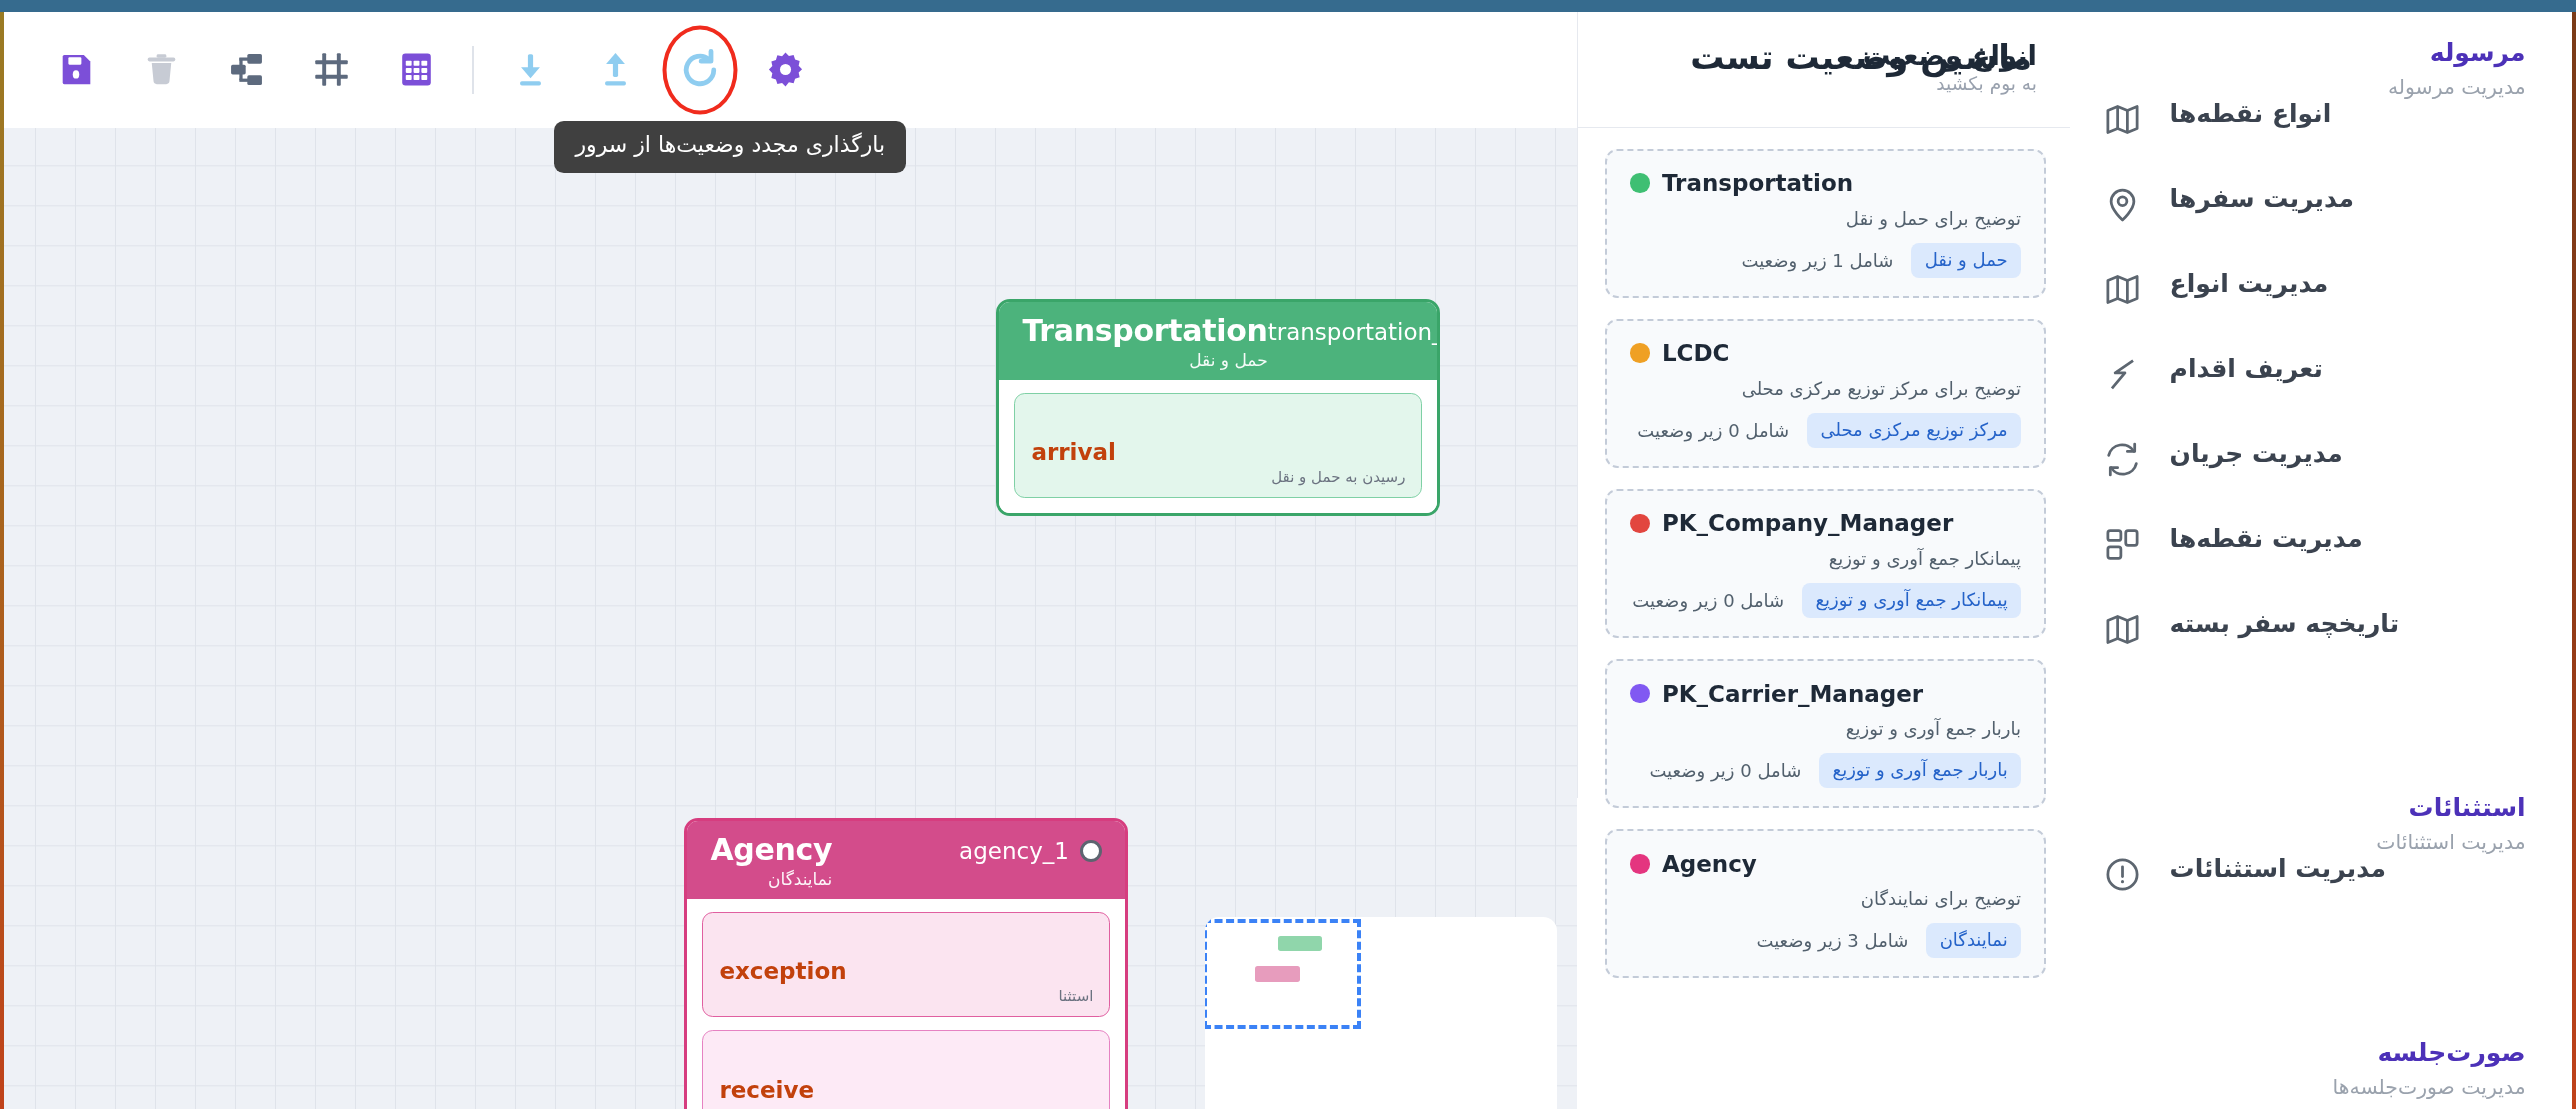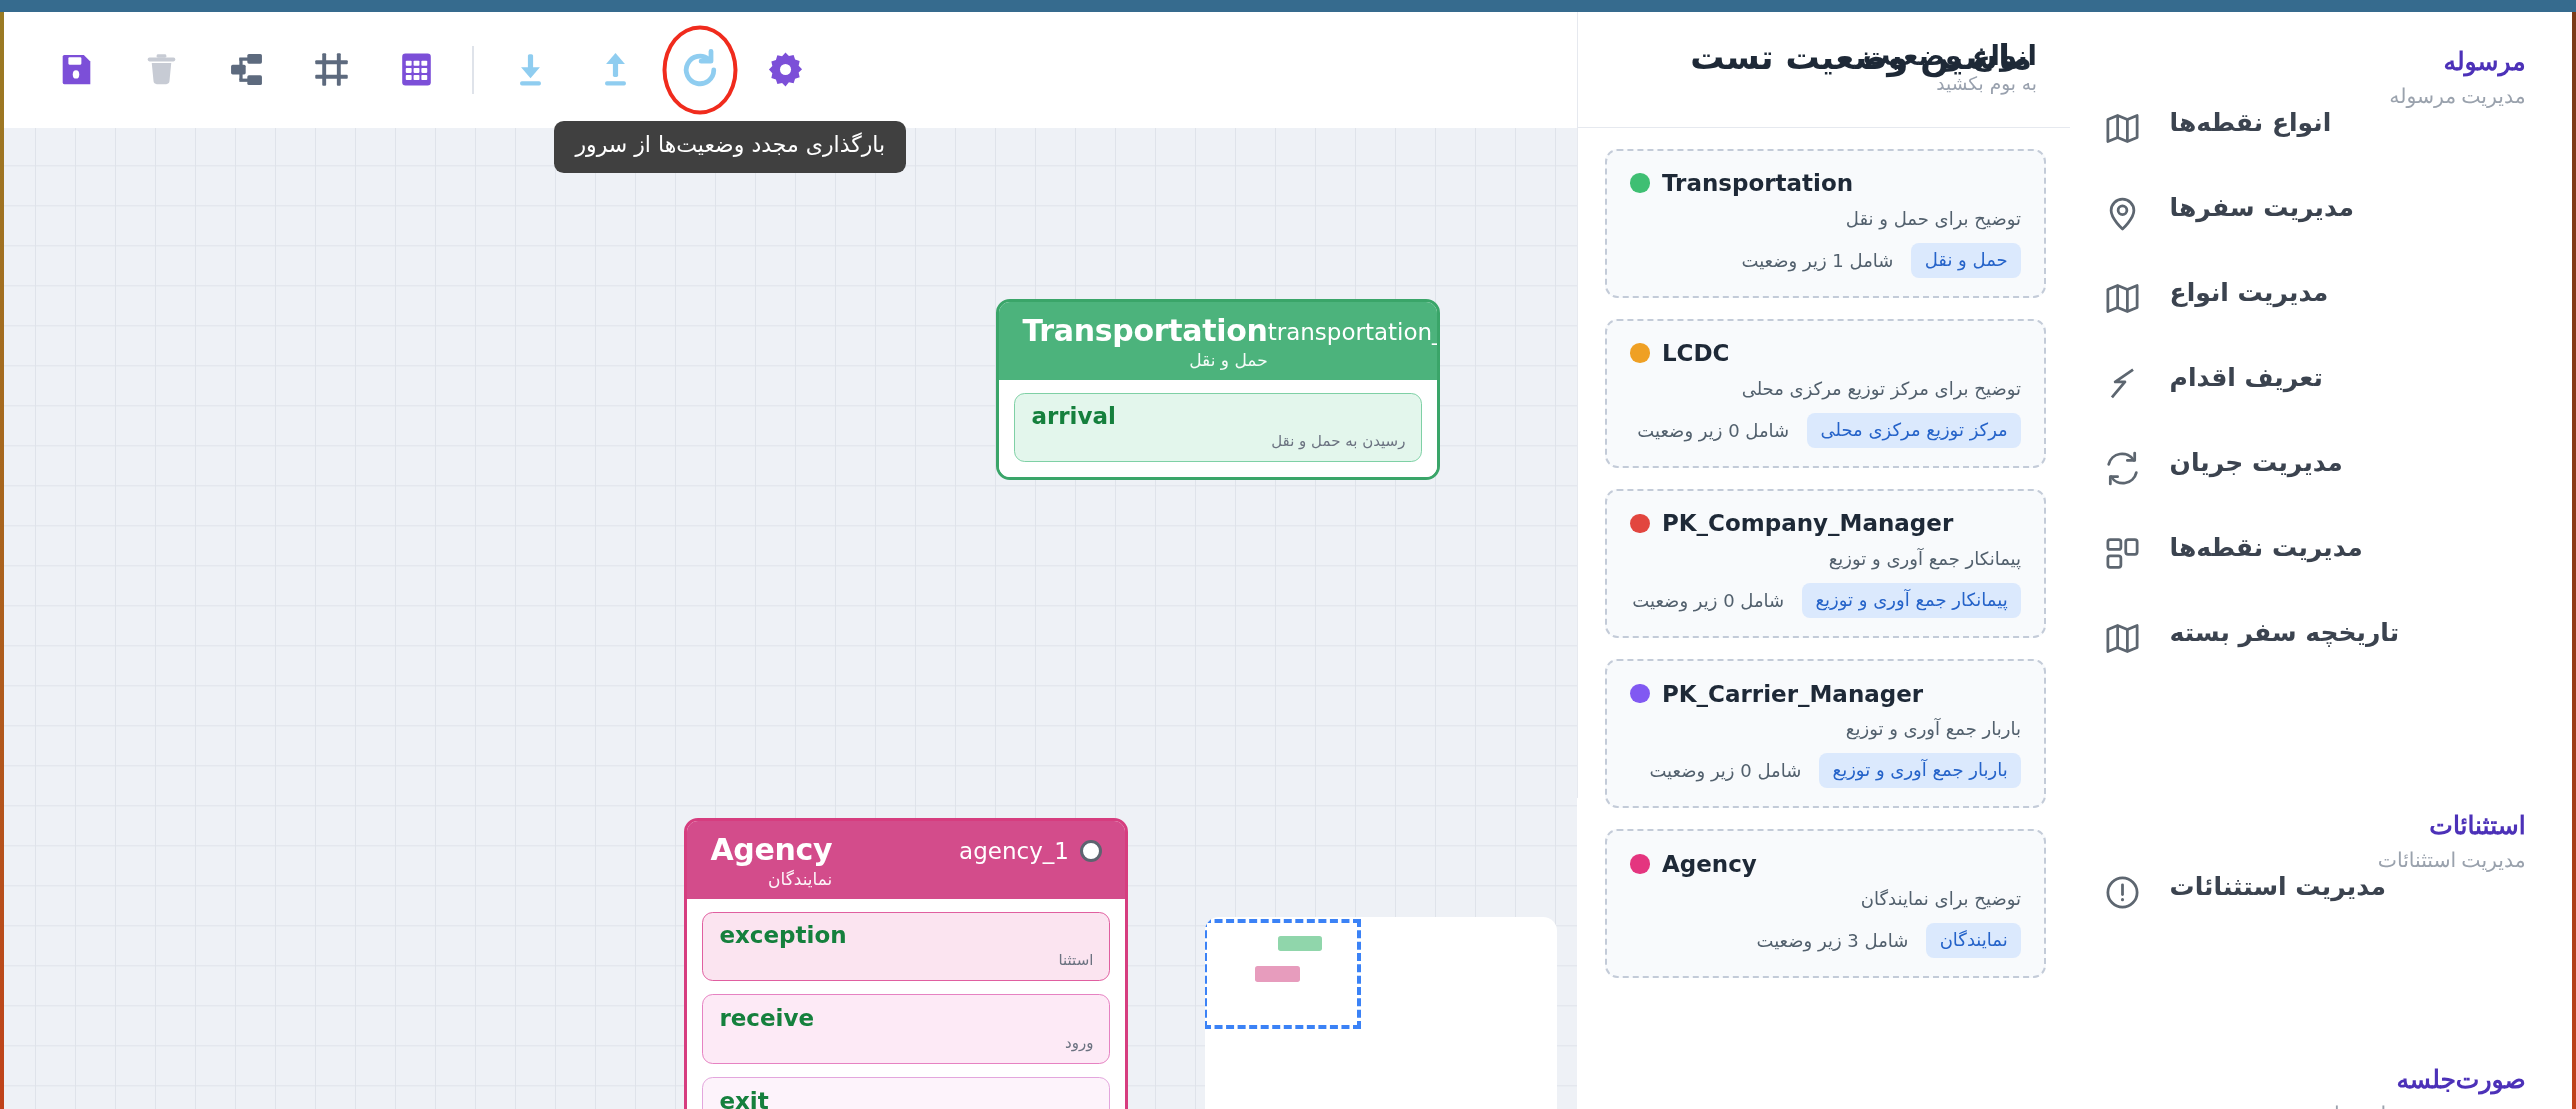--- a/index.html
+++ b/index.html
@@ -135,21 +135,21 @@
   }
   .node-body { padding: 12.4px 15px 15px 15px; background:#fff; }
   .sub-state {
     border-radius: 10.7px;
     padding: 9.8px 16px 11.5px 16px;
     margin-bottom: 13.3px;
     direction: ltr;
     cursor: pointer;
   }
   .sub-state:last-child { margin-bottom: 0; }
-  .sub-title { font-size: 23px; font-weight: bold; color: #15803d; line-height: 1.15; }
+  .sub-title { font-size: 23px; font-weight: bold; color: #c2410c; line-height: 1.15; margin-top: 36px; }
   .sub-desc { font-size: 15px; color: #6b7280; direction: rtl; text-align: right; margin-top: 1.8px;}
 
   
   #node-transportation { left: 992px; top: 171px; width: 444px;
     border: 3.6px solid #3aa569; }
   #node-transportation .node-head { background: #4cb37c; }
   #node-transportation .sub-state { background: #e3f6ec; border: 1.8px solid #7fd0a5; }
 
   
   #node-agency { left: 680px; top: 690px; width: 444px;
@@ -227,21 +227,21 @@
   
   .sidebar {
     position: absolute;
     top: 11.5px; right: 4.4px;
     width: 502px; height: 1098px;
     background: #ffffff;
     direction: rtl;
     padding: 0 46px 0 32px;
     overflow: hidden;
   }
-  .sb-group { margin-top: 23px; font-family: Liberation Serif, serif; }
+  .sb-group { margin-top: 14px; }
   .sb-group-title {
     font-size: 25px; font-weight: bold; color: #4c31b8;
     text-align: right;
   }
   .sb-group-sub {
     font-size: 20.4px; color: #9aa2ad; margin-top: 8px; text-align: right;
   }
   .sb-item {
     display: flex; align-items: flex-start; justify-content: flex-end;
     gap: 27px;

